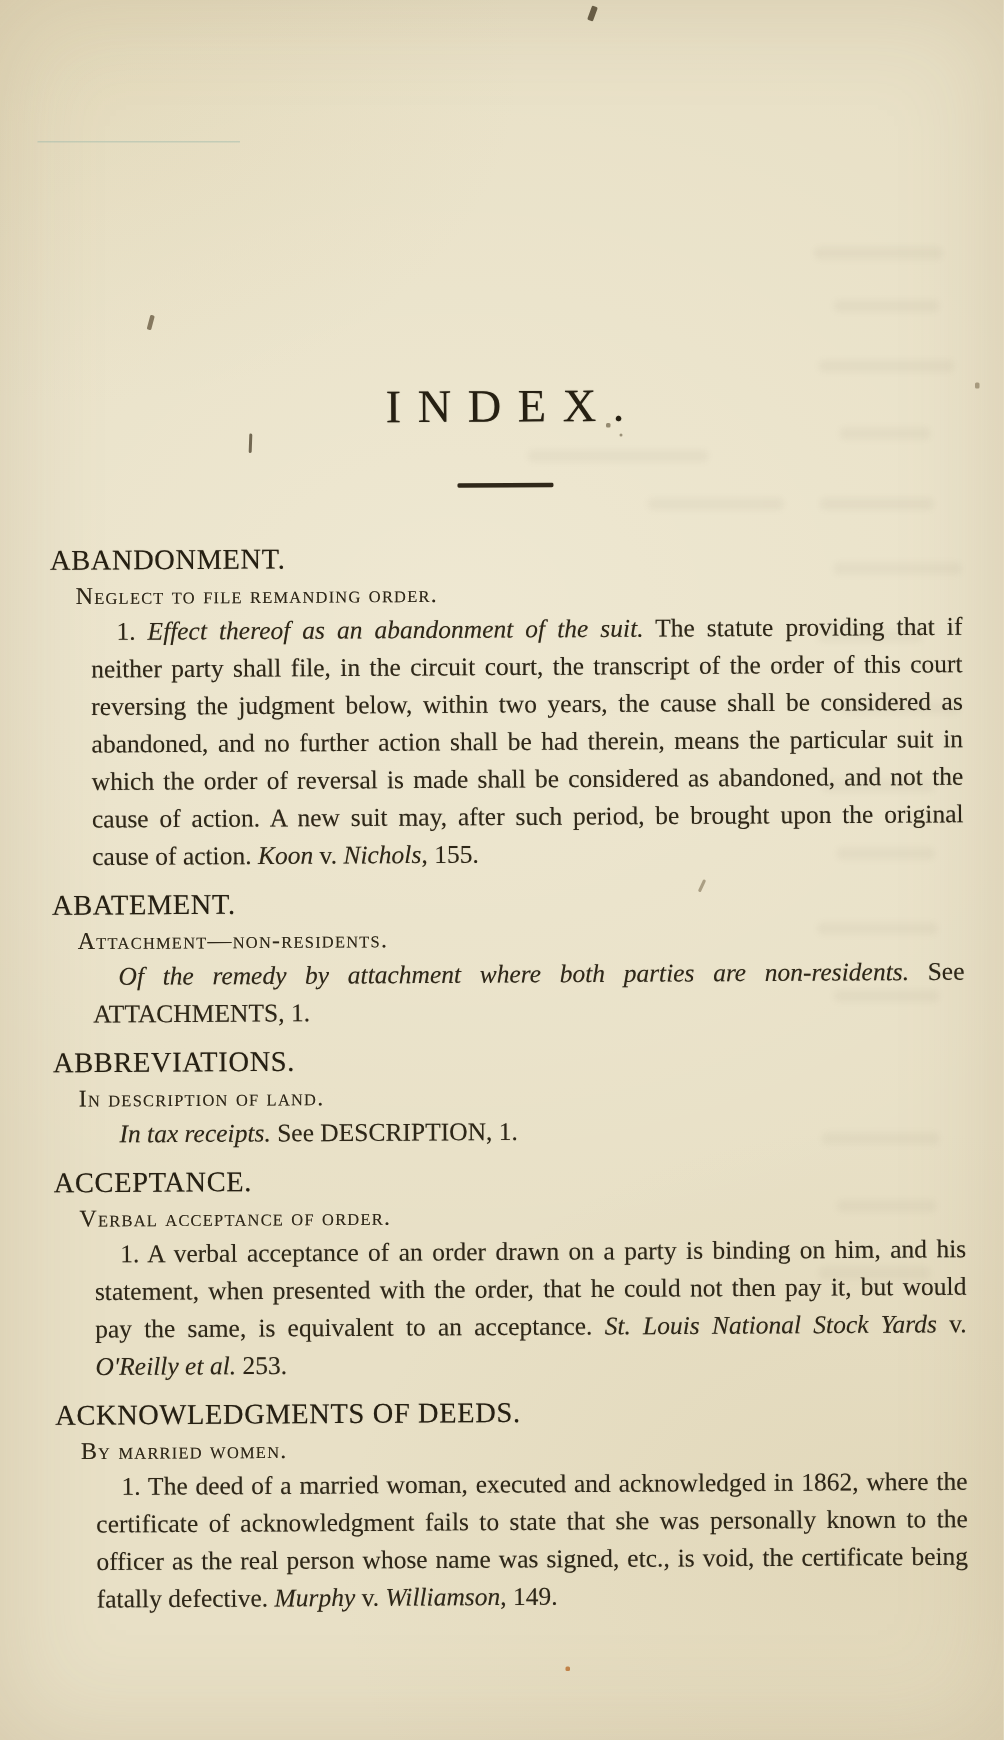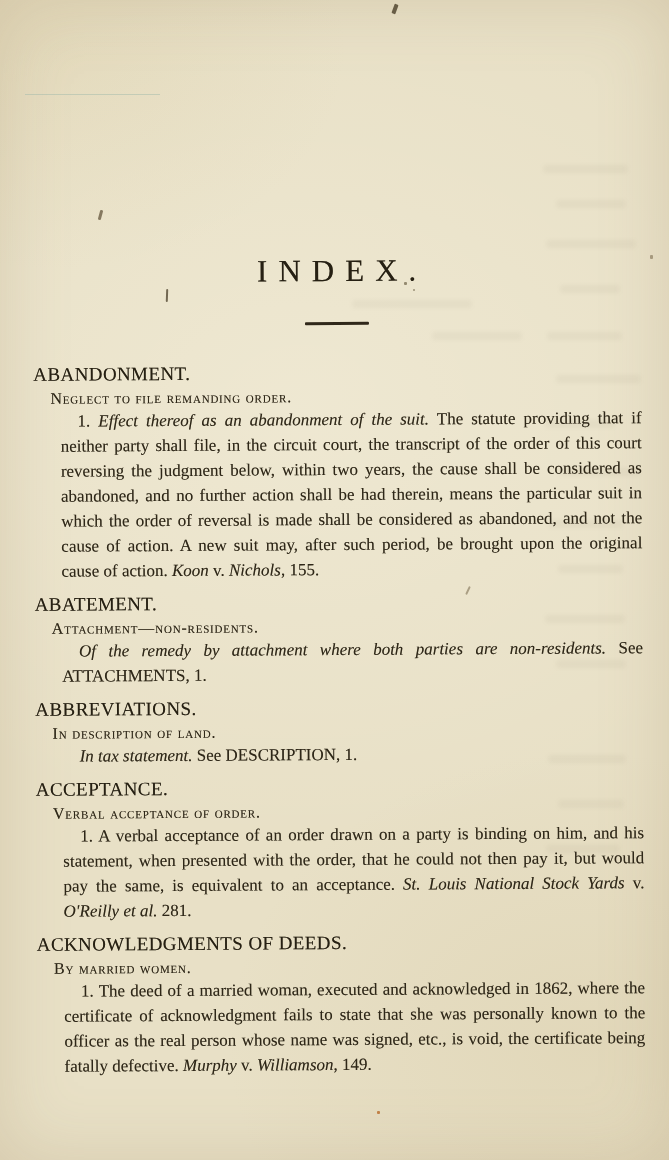--- a/index.html
+++ b/index.html
@@ -82,26 +82,26 @@
           <p class="item"><span>1.  </span><span class="it">Effect thereof as an abandonment of the suit.</span><span> The statute providing that if neither party shall file, in the circuit court, the transcript of the order of this court reversing the judgment below, within two years, the cause shall be considered as abandoned, and no further action shall be had therein, means the particular suit in which the order of reversal is made shall be considered as abandoned, and not the cause of action. A new suit may, after such period, be brought upon the original cause of action. </span><span class="it">Koon</span><span> v. </span><span class="it">Nichols</span><span>, 155.</span></p>
         </section>
         <section class="section">
           <h2 class="heading">ABATEMENT.</h2>
           <h3 class="subheading">Attachment—non-residents.</h3>
           <p class="item"><span class="it">Of the remedy by attachment where both parties are non-residents.</span><span> See ATTACHMENTS, 1.</span></p>
         </section>
         <section class="section">
           <h2 class="heading">ABBREVIATIONS.</h2>
           <h3 class="subheading">In description of land.</h3>
-          <p class="item"><span class="it">In tax statement.</span><span> See DESCRIPTION, 1.</span></p>
+          <p class="item"><span class="it">In tax receipts.</span><span> See DESCRIPTION, 1.</span></p>
         </section>
         <section class="section">
           <h2 class="heading">ACCEPTANCE.</h2>
           <h3 class="subheading">Verbal acceptance of order.</h3>
-          <p class="item"><span>1.  A verbal acceptance of an order drawn on a party is binding on him, and his statement, when presented with the order, that he could not then pay it, but would pay the same, is equivalent to an acceptance. </span><span class="it">St. Louis National Stock Yards</span><span> v. </span><span class="it">O'Reilly et al.</span><span> 281.</span></p>
+          <p class="item"><span>1.  A verbal acceptance of an order drawn on a party is binding on him, and his statement, when presented with the order, that he could not then pay it, but would pay the same, is equivalent to an acceptance. </span><span class="it">St. Louis National Stock Yards</span><span> v. </span><span class="it">O'Reilly et al.</span><span> 253.</span></p>
         </section>
         <section class="section">
           <h2 class="heading">ACKNOWLEDGMENTS OF DEEDS.</h2>
           <h3 class="subheading">By married women.</h3>
           <p class="item"><span>1.  The deed of a married woman, executed and acknowledged in 1862, where the certificate of acknowledgment fails to state that she was personally known to the officer as the real person whose name was signed, etc., is void, the certificate being fatally defective. </span><span class="it">Murphy</span><span> v. </span><span class="it">Williamson</span><span>, 149.</span></p>
         </section>
       </main>
   </div>
   <div id="speck-layer">
       <div class="speck" style="left: 393px; top: 4px; width: 4px; height: 10px; background: rgb(74, 62, 40); opacity: 0.8; transform: rotate(20deg);"></div>

